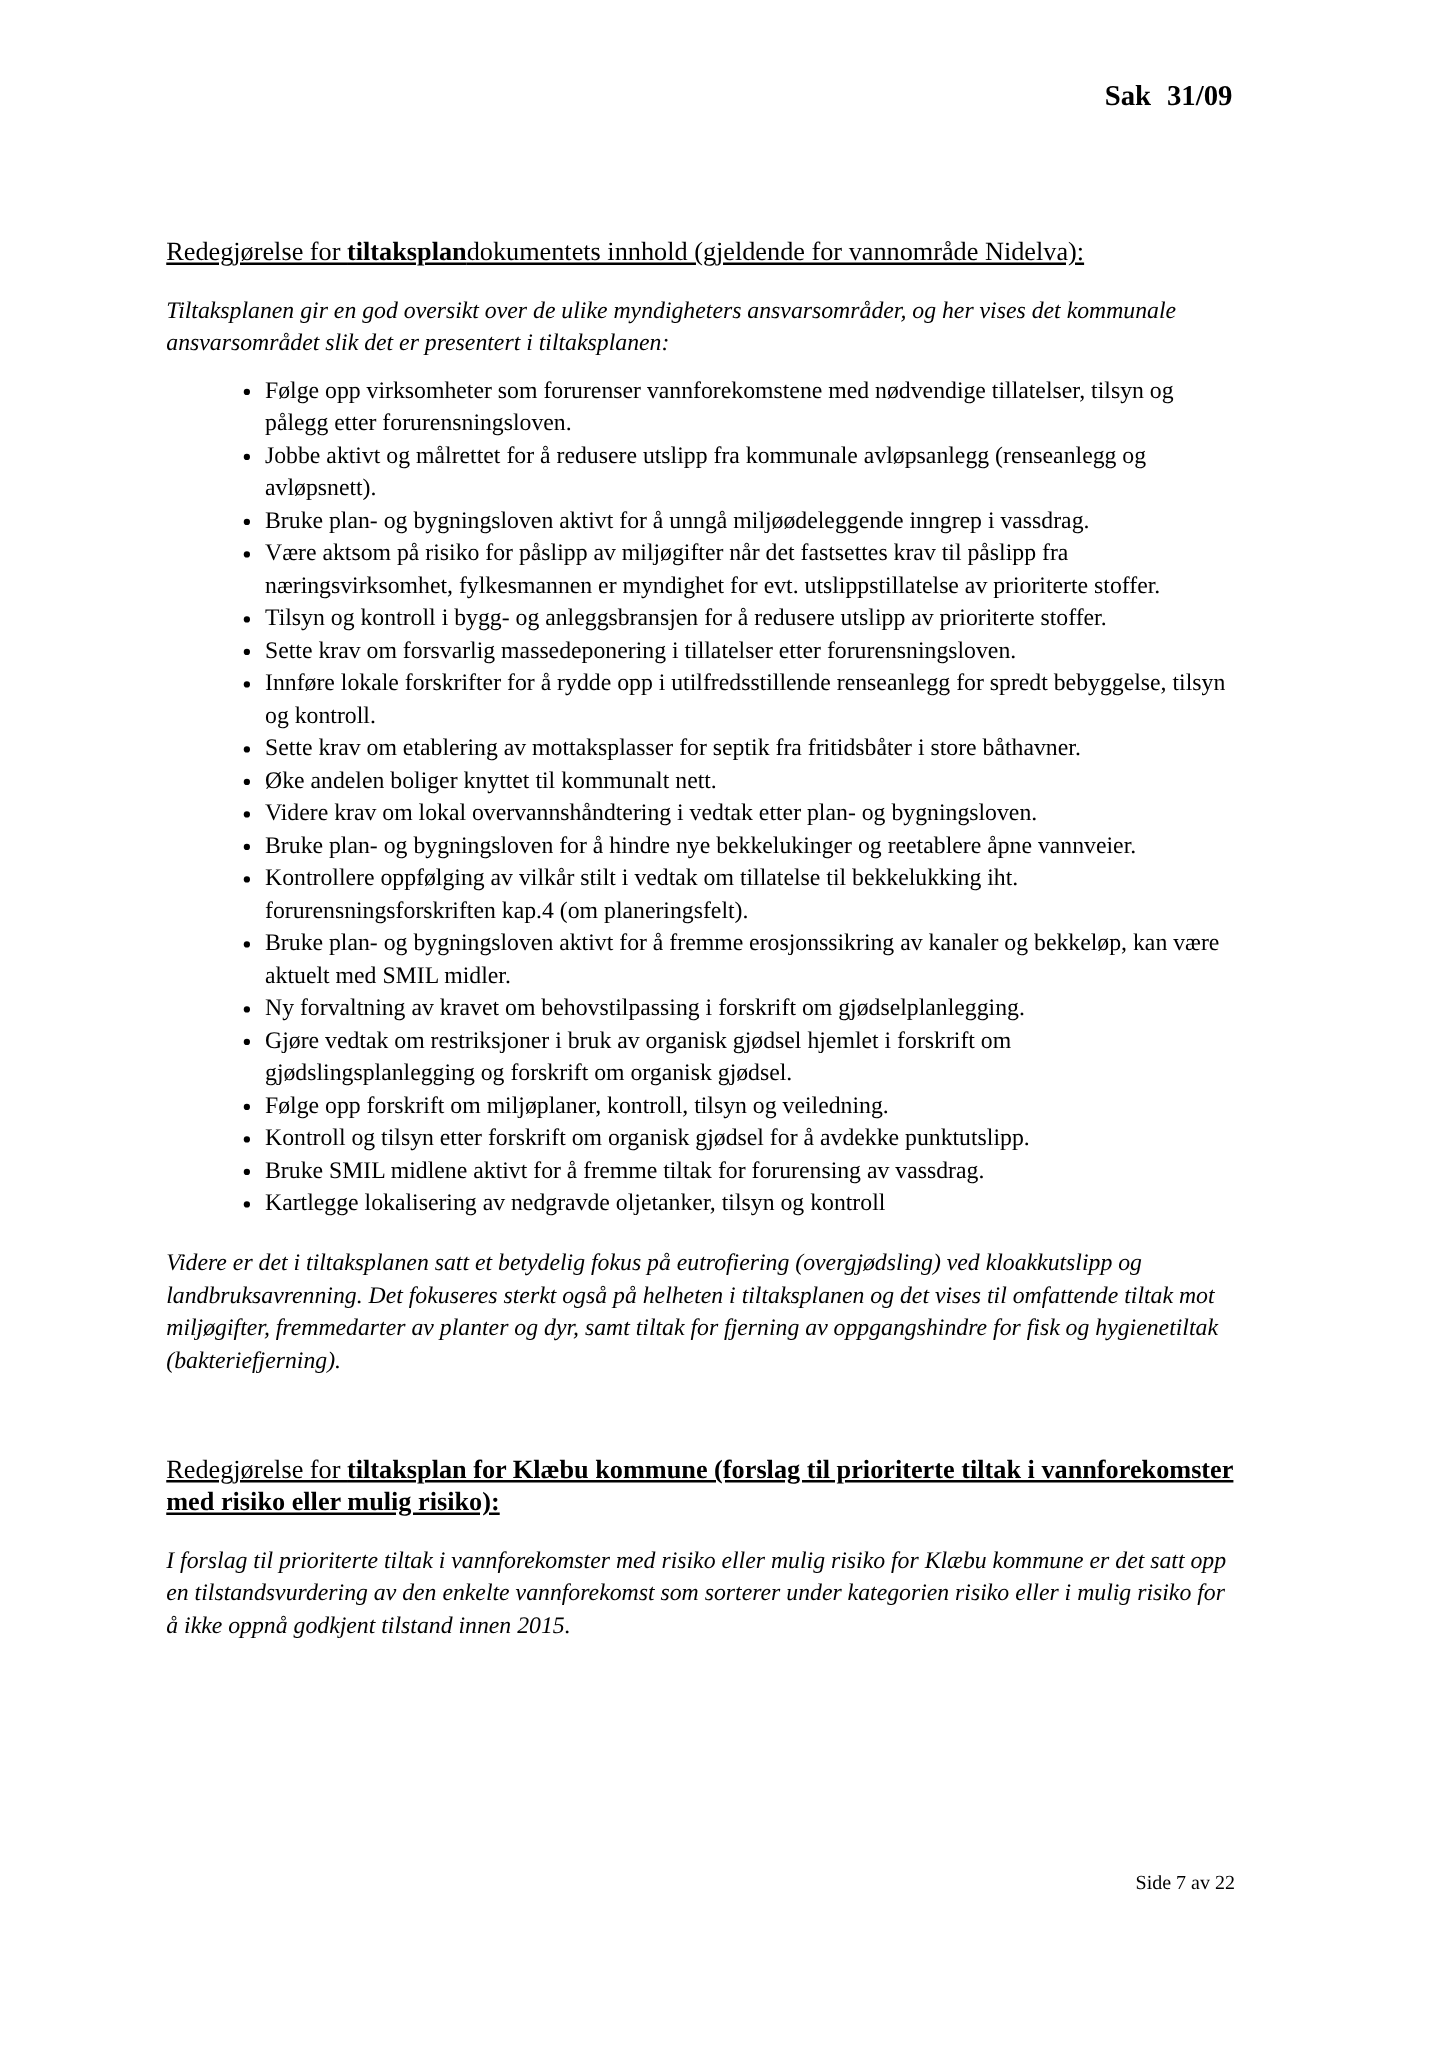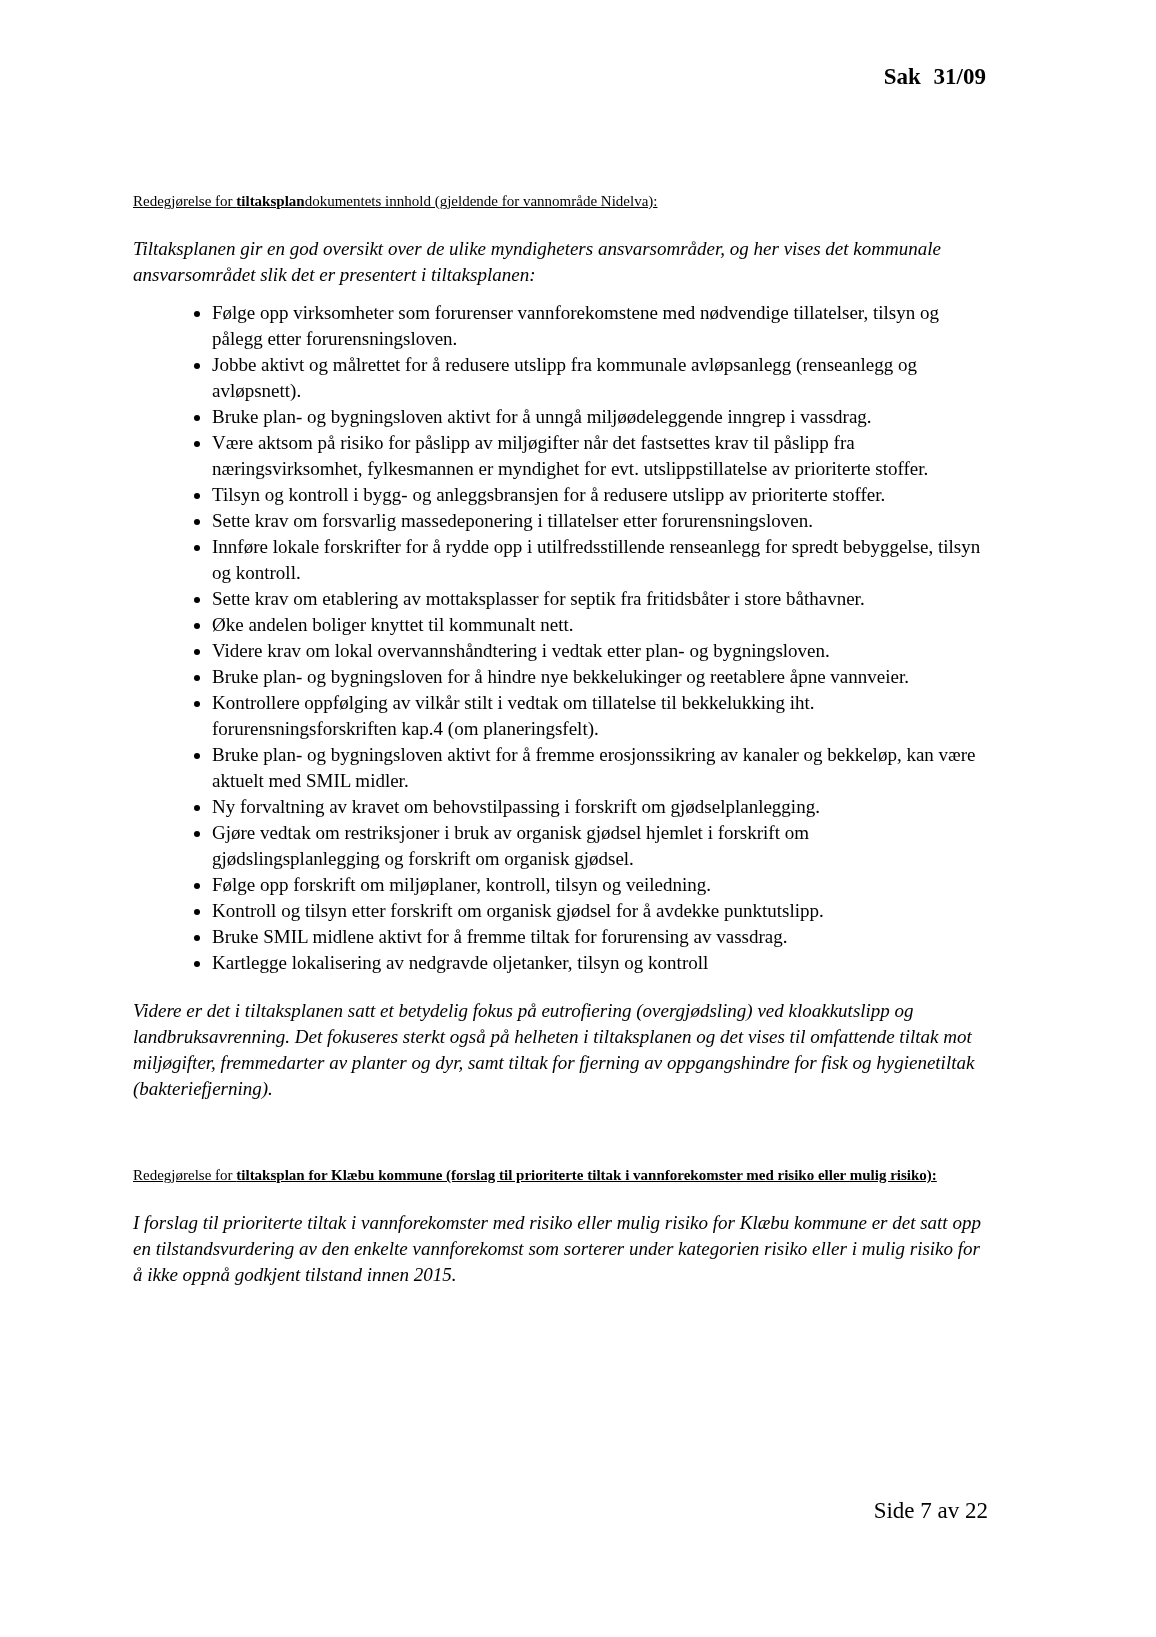--- a/index.html
+++ b/index.html
@@ -33,21 +33,21 @@
     left: 133px;
     top: 188px;
     width: 860px;
     font-size: 19px;
     line-height: 26px;
     text-align: left;
   }
   .heading {
     text-decoration: underline;
     margin: 0;
-    font-size: 15px;
+    font-size: 21px;
     font-weight: normal;
   }
   .heading .b {
     font-weight: bold;
   }
   .para {
     margin: 22px 12px 0 0;
     font-style: italic;
   }
   .para-tight {
@@ -61,21 +61,21 @@
   ul.bullets li {
     margin: 0;
   }
   .section2-heading {
     margin-top: 60px;
   }
   .footer {
     position: absolute;
     top: 1498px;
     right: 168px;
-    font-size: 23px;
+    font-size: 16px;
     text-align: right;
   }
 </style>
 </head>
 <body>
 
 <div class="page">
 
   <div class="case-ref">Sak 31/09</div>
 

